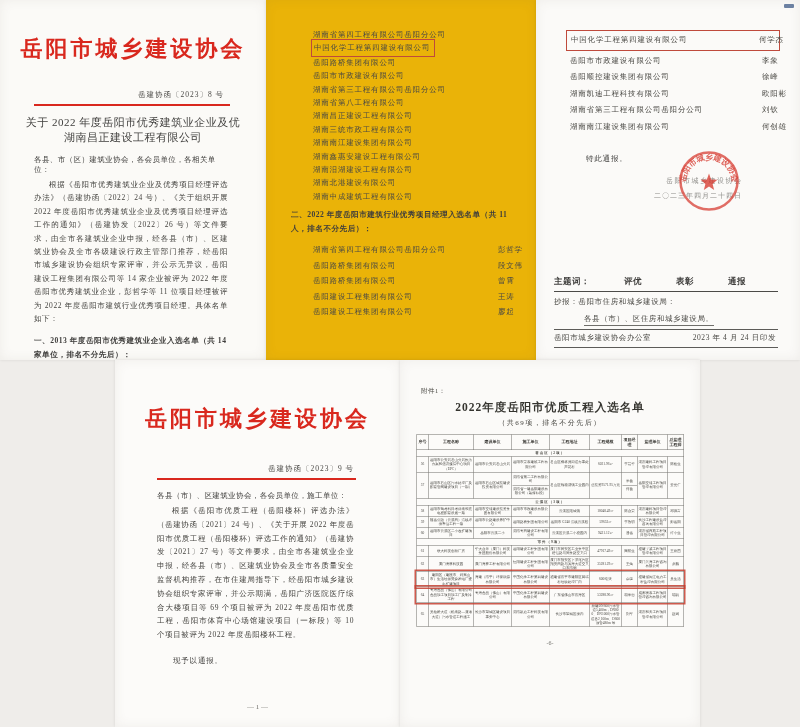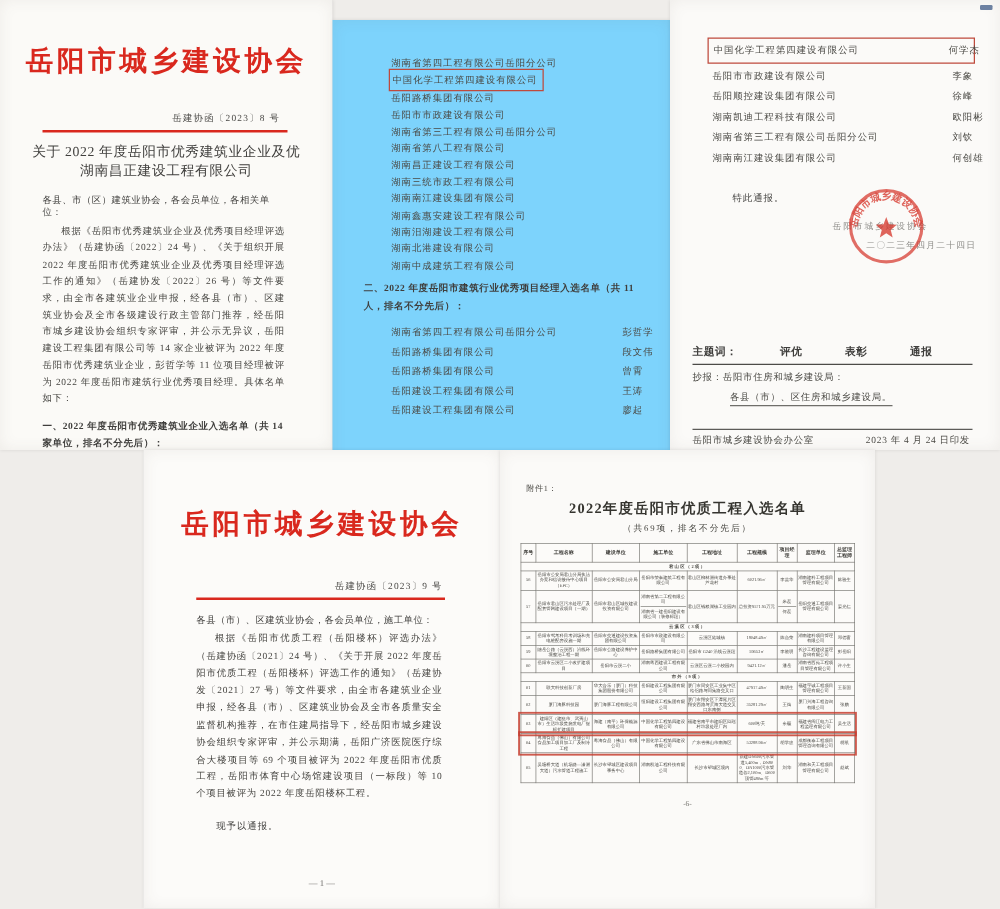--- a/index.html
+++ b/index.html
@@ -15,21 +15,21 @@
     font-family:"Liberation Serif","DejaVu Serif",serif;
     color:var(--ink);
   }
   .canvas{position:relative;width:800px;height:727px;}
   .page{
     position:absolute;background:#fbfaf8;
     box-shadow:inset 0 0 12px rgba(90,80,70,.08), 0 0 3px rgba(0,0,0,.10);
     overflow:hidden;
   }
   #page1{left:0;top:0;width:266px;height:360px;background:#fbfaf7;}
-  #page2{left:266px;top:16px;width:270px;height:360px;background:#7dd3fc;font-family:Liberation Serif, serif;}
+  #page2{left:266px;top:0;width:270px;height:360px;background:#eab308;font-family:Liberation Serif, serif;}
   #page3{left:536px;top:0;width:264px;height:360px;background:#fbfaf8;}
   #page4{left:115px;top:360px;width:285px;height:367px;background:#fcfbf9;}
   #page5{left:400px;top:360px;width:300px;height:367px;background:#fbfaf8;}
 
   
   .org-title{
     font-size:22px;font-weight:bold;color:var(--red);
     text-align:center;letter-spacing:3px;margin-top:34px;
     font-family:"Liberation Serif","DejaVu Serif",serif;
   }
@@ -63,33 +63,33 @@
   
   #page3 .content{padding-top:30px;}
   #page3 .mgr-row{line-height:16.6px;margin-left:34px;}
   #page3 .mgr-name{left:192px;}
   #page3 .mgr-row.boxed-row{
     border:1px solid var(--boxred);width:204px;padding:1px 4px 1px 4px;
     margin-left:30px;margin-bottom:2px;
   }
   #page3 .closing{margin:18px 0 0 50px;}
   .sign-org{position:absolute;top:176px;left:130px;font-size:7px;color:#8d8c88;letter-spacing:1.5px;}
-  .sign-date{position:absolute;top:191px;left:118px;font-size:7px;color:#8d8c88;letter-spacing:1px;margin-left:39px;}
+  .sign-date{position:absolute;top:191px;left:118px;font-size:7px;color:#8d8c88;letter-spacing:1px;}
   .stamp{position:absolute;top:150px;left:142px;width:62px;height:62px;opacity:.9;}
   .scan-mark{position:absolute;top:4px;right:6px;width:10px;height:4px;background:#3d5a86;opacity:.75;border-radius:1px;}
 
   .p3-footer{position:absolute;left:18px;right:22px;top:276px;}
   .subj-row{display:flex;align-items:flex-start;font-size:8.5px;font-weight:bold;border-bottom:1.6px solid #4c4b48;padding-bottom:3px;letter-spacing:.5px;}
   .subj-row .term{margin-left:34px;}
   .subj-row .term:first-of-type{margin-left:18px;}
   .cc1{font-size:7.5px;margin-top:5px;letter-spacing:.6px;color:#4a4944;}
   .cc2{font-size:7.5px;margin-top:5px;margin-left:30px;letter-spacing:.6px;color:#4a4944;
        border-bottom:1px solid #6f6e6a;display:inline-block;padding-bottom:1px;}
   .issuer-row{display:flex;justify-content:space-between;border-top:1px solid #5c5b58;border-bottom:1px solid #5c5b58;
-       margin-top:18px;padding:3px 2px 4px 0;font-size:7.5px;letter-spacing:.6px;color:#4a4944;}
+       margin-top:3px;padding:3px 2px 4px 0;font-size:7.5px;letter-spacing:.6px;color:#4a4944;}
 
   
   .tbl-scale{width:600px;height:734px;transform:scale(.5);transform-origin:0 0;}
   .attach-label{font-size:13px;margin:26px 0 0 42px;letter-spacing:1px;color:#4a4944;}
   .tbl-title{text-align:center;font-size:23px;font-weight:bold;margin-top:8px;letter-spacing:2px;color:#35342f;}
   .tbl-sub{text-align:center;font-size:14px;margin-top:8px;letter-spacing:3px;color:#45443f;}
   table.award{border-collapse:collapse;margin:14px auto 0;width:534px;table-layout:fixed;background:#fcfbf9;}
   table.award th,table.award td{
     border:1px solid #6e6d68;padding:2px 1px;text-align:center;vertical-align:middle;
     font-size:7px;line-height:8.6px;color:#4a4944;overflow:hidden;word-break:break-all;
@@ -109,21 +109,21 @@
   <div class="page" id="page1">
     <div class="org-title">岳阳市城乡建设协会</div>
     <div class="doc-no">岳建协函〔2023〕8 号</div>
     <div class="red-line"></div>
     <div class="doc-title">
       <div>关于 2022 年度岳阳市优秀建筑业企业及优</div>
       <div>湖南昌正建设工程有限公司</div>
     </div>
     <div class="salutation">各县、市（区）建筑业协会，各会员单位，各相关单位：</div>
     <div class="body-par">根据《岳阳市优秀建筑业企业及优秀项目经理评选办法》（岳建协函〔2022〕24 号）、《关于组织开展 2022 年度岳阳市优秀建筑业企业及优秀项目经理评选工作的通知》（岳建协发〔2022〕26 号）等文件要求，由全市各建筑业企业申报，经各县（市）、区建筑业协会及全市各级建设行政主管部门推荐，经岳阳市城乡建设协会组织专家评审，并公示无异议，岳阳建设工程集团有限公司等 14 家企业被评为 2022 年度岳阳市优秀建筑业企业，彭哲学等 11 位项目经理被评为 2022 年度岳阳市建筑行业优秀项目经理。具体名单如下：</div>
-    <div class="sec-heading">一、2022 年度岳阳市优秀建筑业企业入选名单（共 14 家单位，排名不分先后）：</div>
+    <div class="sec-heading">一、2013 年度岳阳市优秀建筑业企业入选名单（共 14 家单位，排名不分先后）：</div>
 
   </div>
 
   <div class="page" id="page2">
     <div class="content">
       <div id="p2-companies">
           <div class="list-row"><span>湖南省第四工程有限公司岳阳分公司</span></div>
           <div class="list-row"><span class="boxed">中国化学工程第四建设有限公司</span></div>
           <div class="list-row"><span>岳阳路桥集团有限公司</span></div>
           <div class="list-row"><span>岳阳市市政建设有限公司</span></div>

